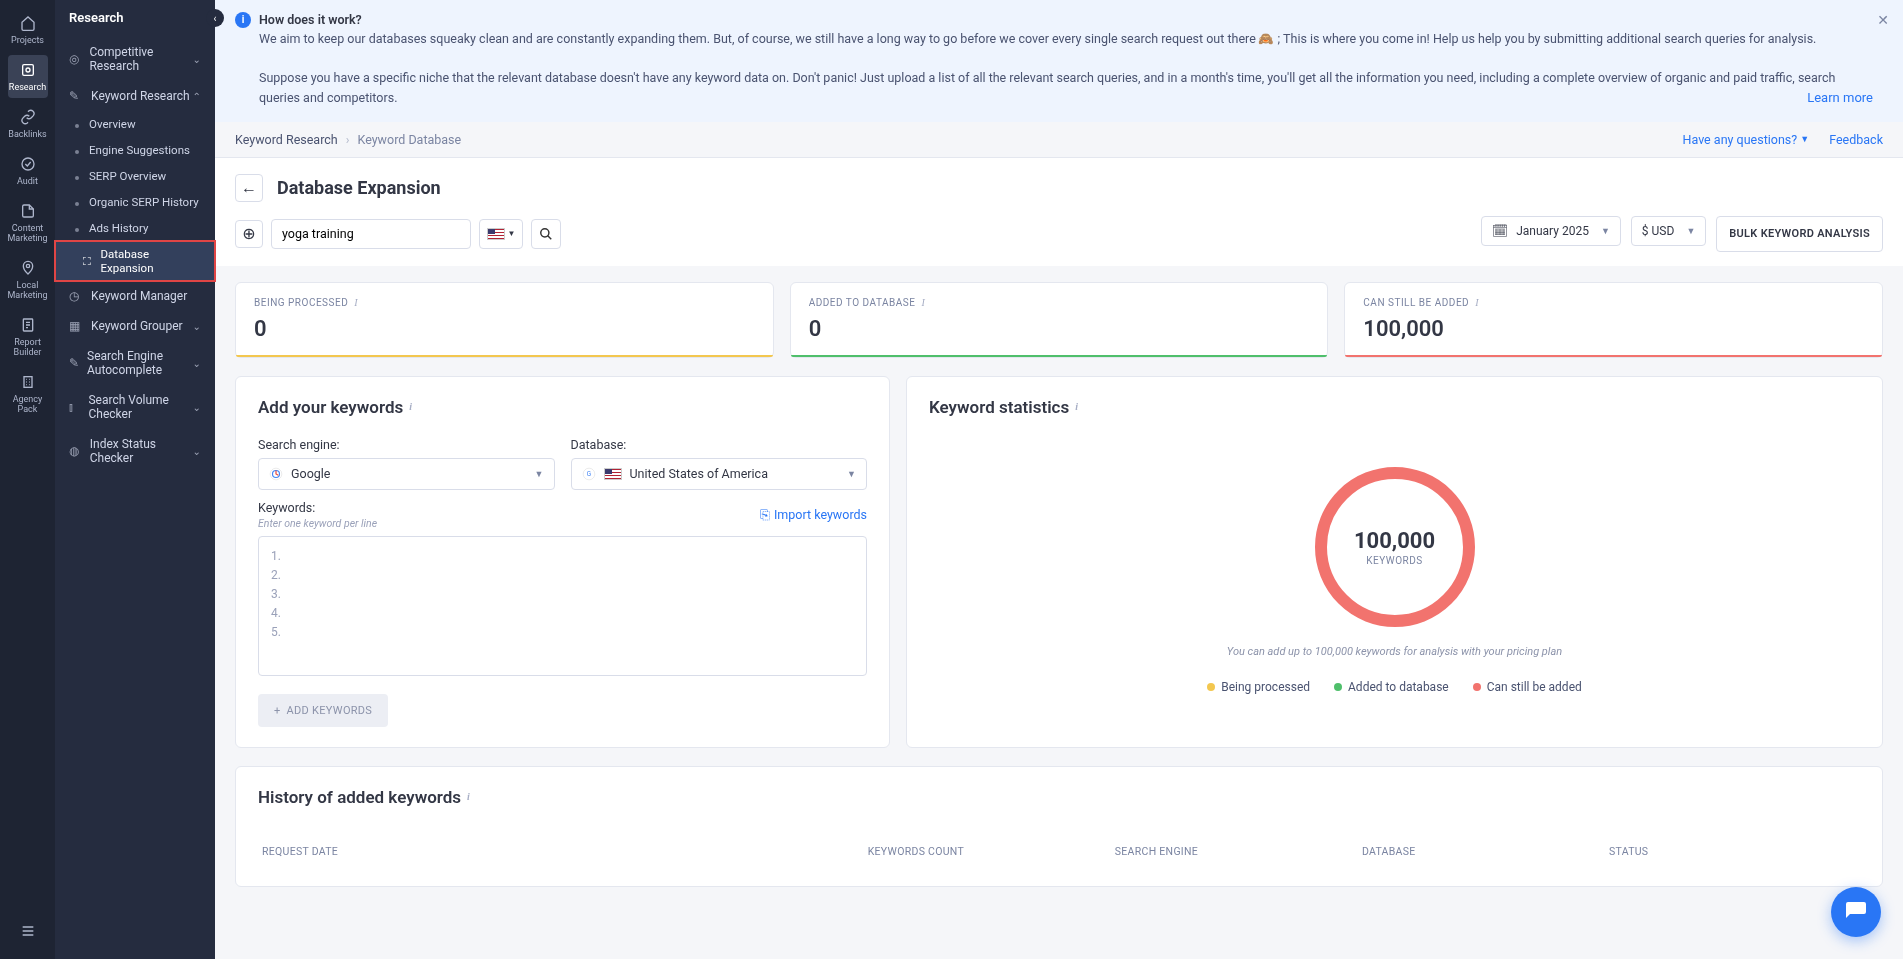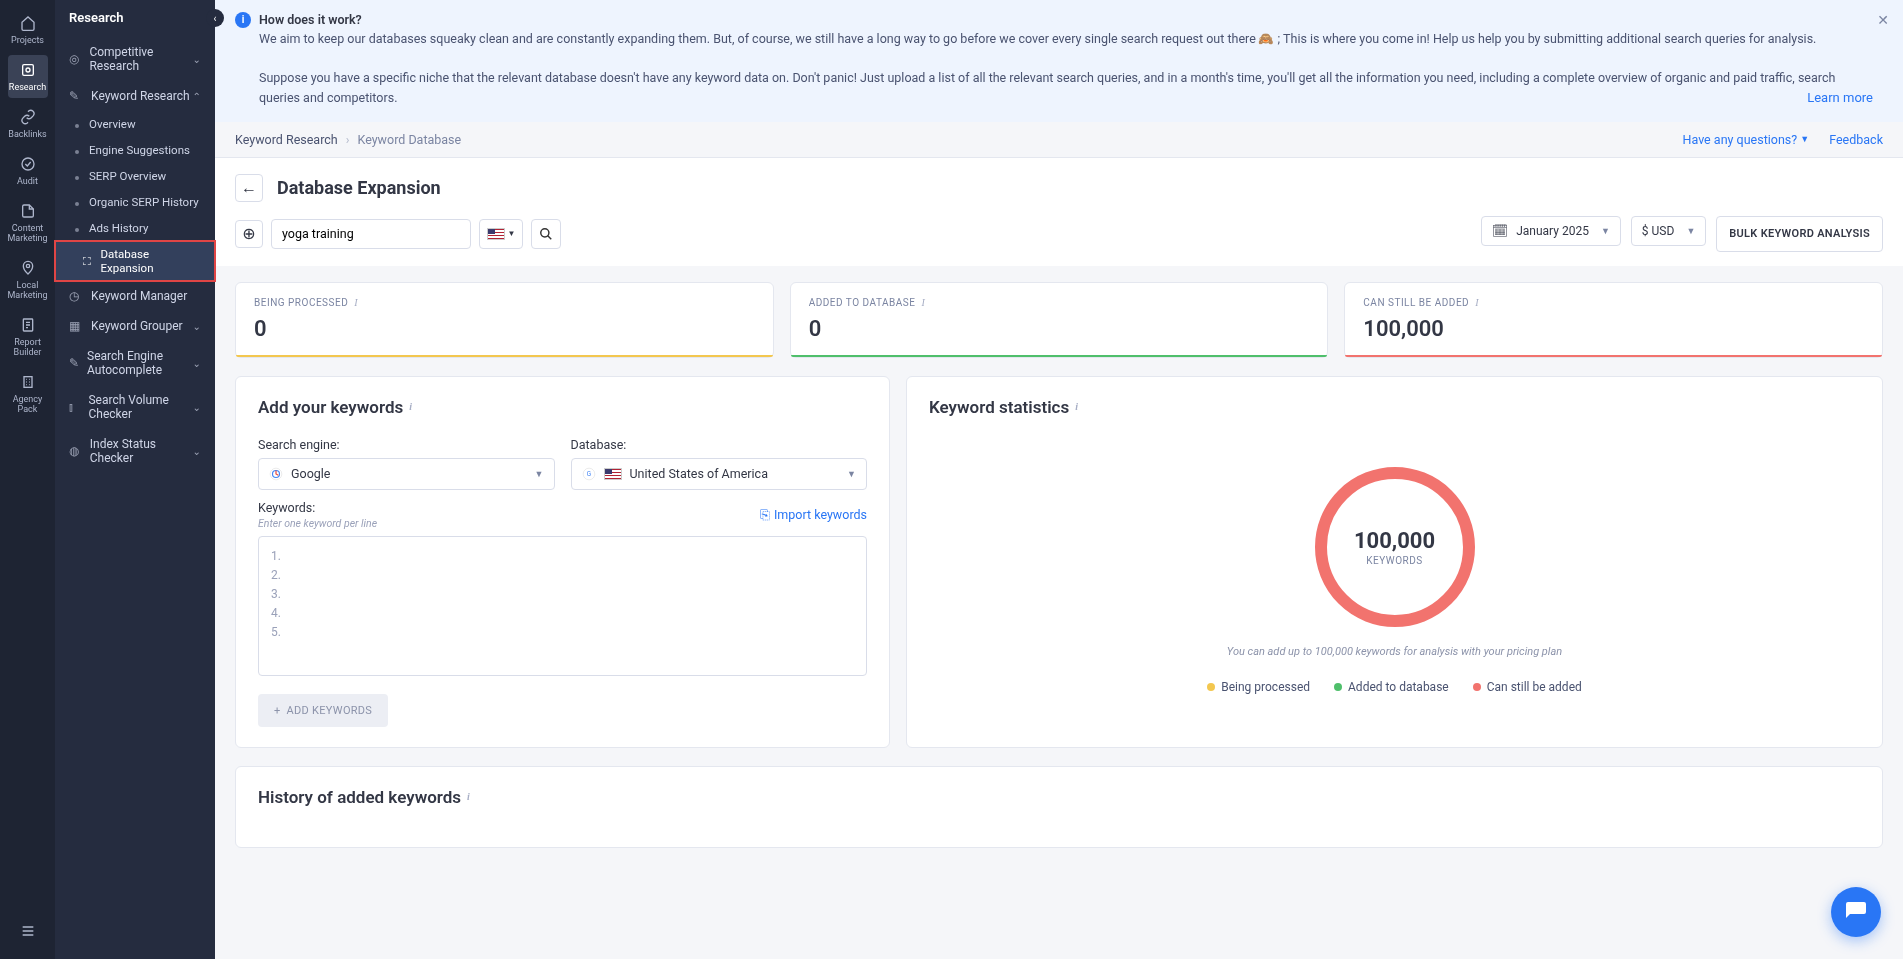--- a/index.html
+++ b/index.html
@@ -411,20 +411,27 @@
             </div>
           </div>
         </div>
       </div>
 
       <div class="panel hist-panel">
         <h2>
             <span>History of added keywords</span>
             <span class="info-i">i</span>
           </h2>
+        <div class="hist-head">
+          <div class="hc hc1">REQUEST DATE</div>
+          <div class="hc">KEYWORDS COUNT</div>
+          <div class="hc">SEARCH ENGINE</div>
+          <div class="hc">DATABASE</div>
+          <div class="hc">STATUS</div>
+        </div>
       </div>
     </div>
   </div>
 </div>
 
 <div class="chat-fab">
   <svg width="24" height="24" viewBox="0 0 24 24" fill="#fff">
       <path d="M20 2H4a2 2 0 00-2 2v14l4-4h14a2 2 0 002-2V4a2 2 0 00-2-2z"></path>
     </svg>
 </div>

